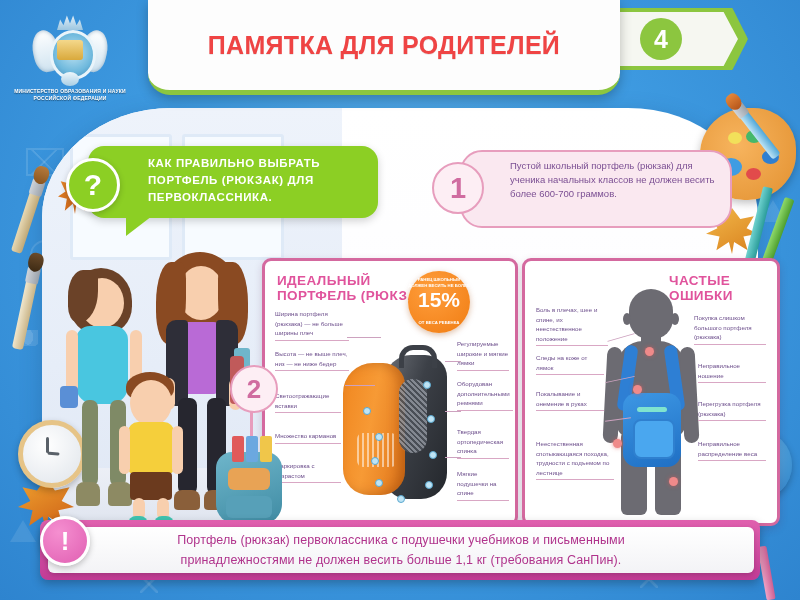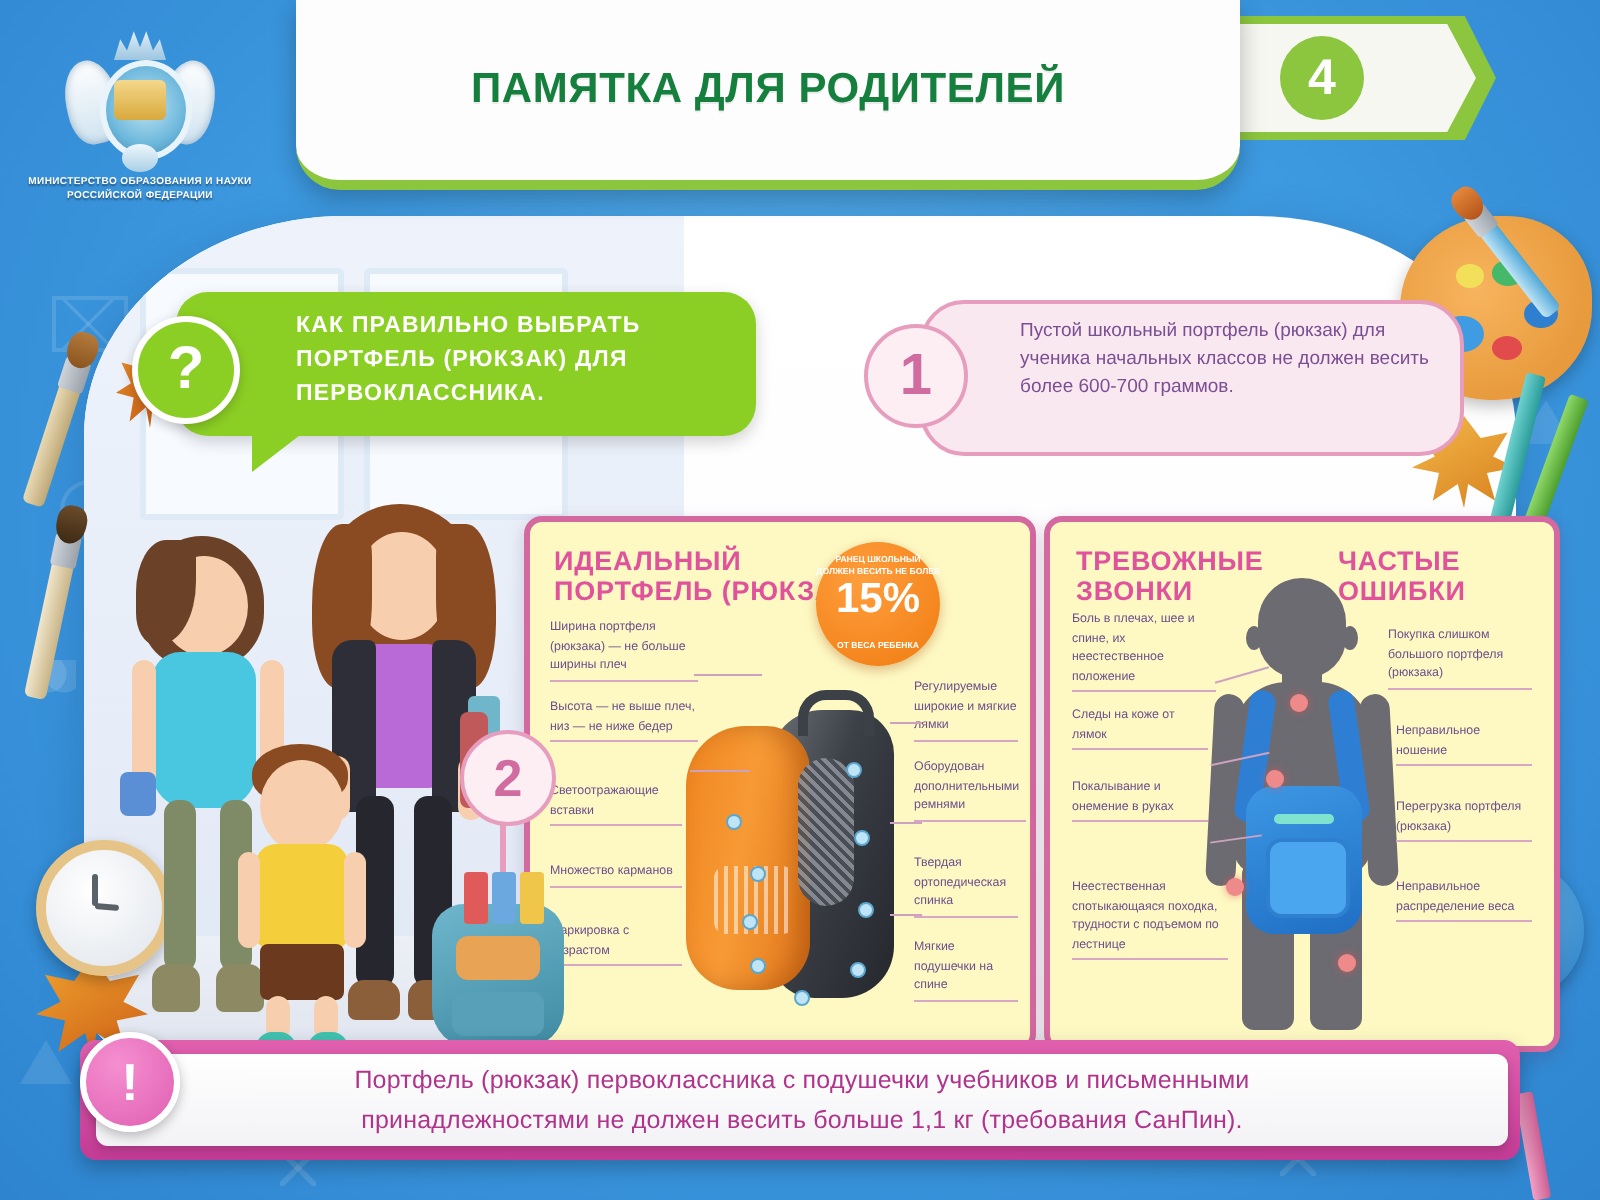--- a/index.html
+++ b/index.html
@@ -75,22 +75,22 @@
   #title-plate{
     position:absolute;left:148px;top:0px;width:472px;height:90px;
     background:#fdfdfd;
     border-bottom:5px solid #8cc63f;
     border-radius:0 0 22px 22px;
     box-shadow:0 4px 12px rgba(0,0,0,.25);
     display:flex;flex-direction:column;align-items:center;justify-content:center;
     z-index:6;
   }
   #title-plate .line{
-    color:#15803d;font-weight:bold;letter-spacing:.3px;
-    font-size:21px;line-height:30px;text-align:right;
+    color:#ef4444;font-weight:bold;letter-spacing:.3px;
+    font-size:25px;line-height:30px;text-align:right;
     text-shadow:0 1px 0 rgba(0,0,0,.08);
   }
 
   
   #num-flag{
     position:absolute;left:618px;top:8px;width:130px;height:62px;z-index:5;
     background:#8cc63f;
     clip-path:polygon(0 0,88% 0,100% 50%,88% 100%,0 100%);
     box-shadow:0 3px 8px rgba(0,0,0,.25);
   }
@@ -190,21 +190,21 @@
     display:flex;align-items:center;justify-content:center;
     color:#d06ca0;font-size:26px;font-weight:bold;
   }
   #two-stem{
     position:absolute;left:250px;top:405px;width:3px;height:118px;background:#e79dbd;z-index:9;
   }
 
   
   .panel{
     position:absolute;top:258px;height:262px;
-    background:#fef9c3;border:3px solid #d4699f;border-radius:9px;
+    background:#ffffff;border:3px solid #d4699f;border-radius:9px;
     overflow:hidden;z-index:10;
     box-shadow:0 3px 9px rgba(90,30,70,.18);
   }
   #panel-left{left:262px;width:250px;}
   #panel-right{left:522px;width:252px;}
 
   .panel h3{
     margin:0;color:#e0539c;font-weight:bold;
     font-size:13.5px;line-height:15px;letter-spacing:.4px;text-transform:uppercase;
   }
@@ -573,24 +573,20 @@
   <div class="note right-al" style="left:192px;top:208px;width:52px;">Мягкие подушечки на спине</div>
 
   <div class="conn" style="left:82px;top:76px;width:34px;"></div>
   <div class="conn" style="left:80px;top:124px;width:30px;"></div>
   <div class="conn" style="left:180px;top:100px;width:16px;"></div>
   <div class="conn" style="left:180px;top:150px;width:16px;"></div>
   <div class="conn" style="left:180px;top:196px;width:16px;"></div>
 </div>
 
 <div class="panel" id="panel-right">
-  <div class="head-l">
-    <h3>ТРЕВОЖНЫЕ</h3>
-    <h3>ЗВОНКИ</h3>
-  </div>
   <div class="head-r">
     <h3>ЧАСТЫЕ</h3>
     <h3>ОШИБКИ</h3>
   </div>
 
   <div id="kid">
     <div class="head"></div>
     <div class="ear l"></div>
       <div class="ear r"></div>
     <div class="neck"></div>

